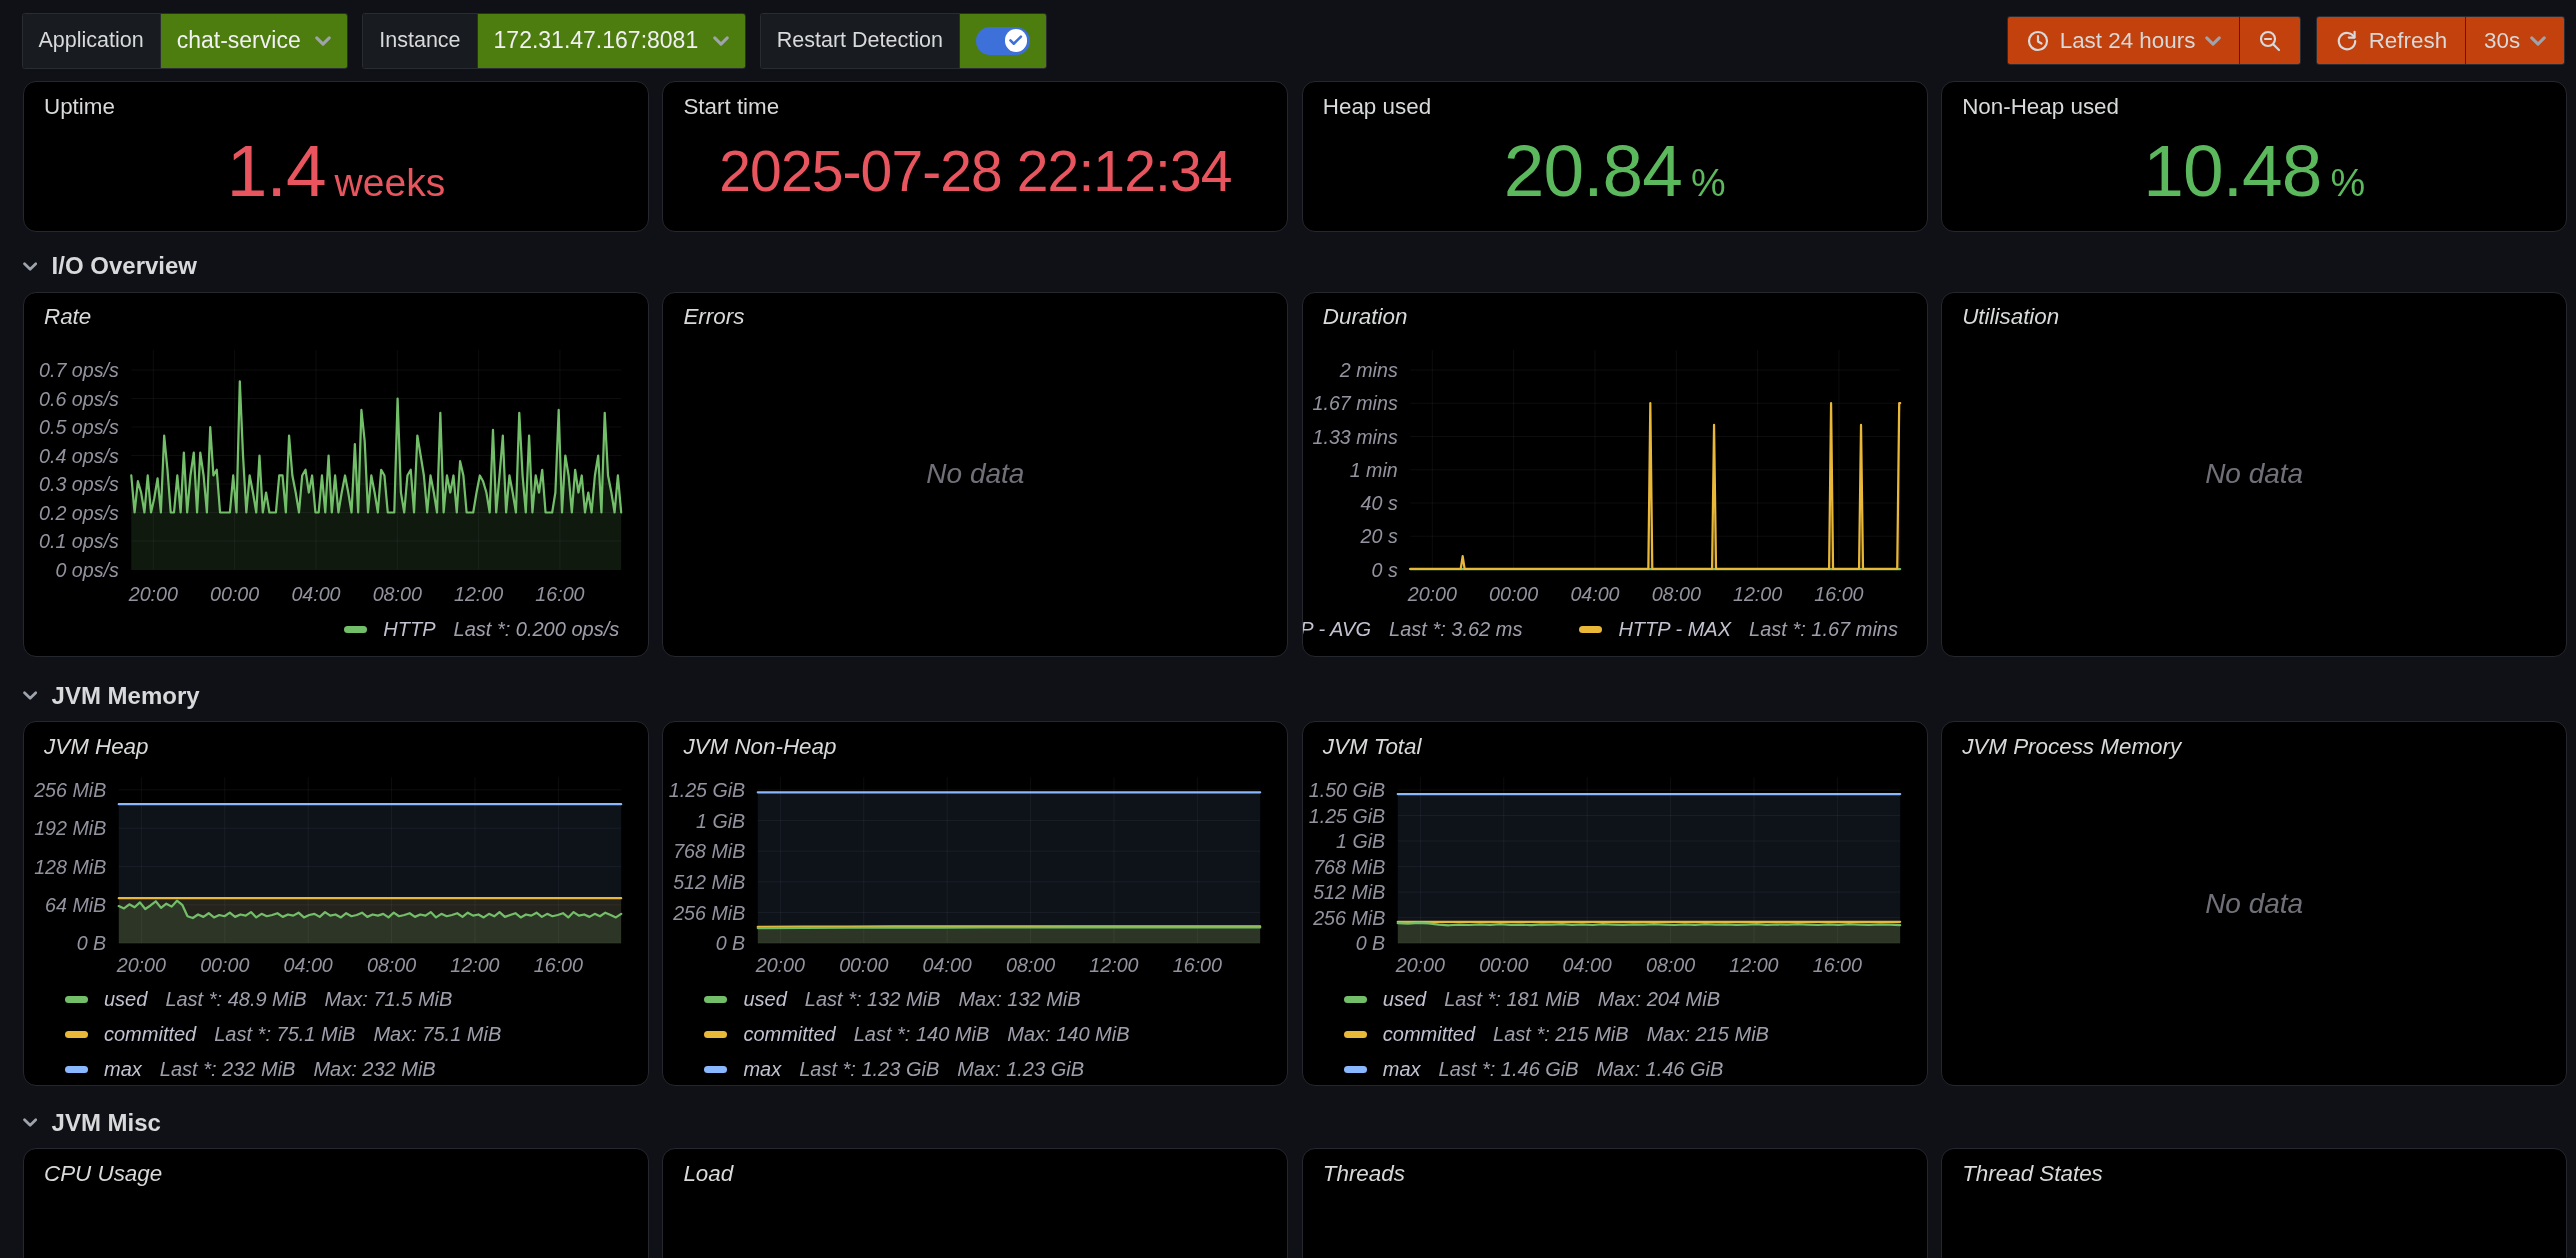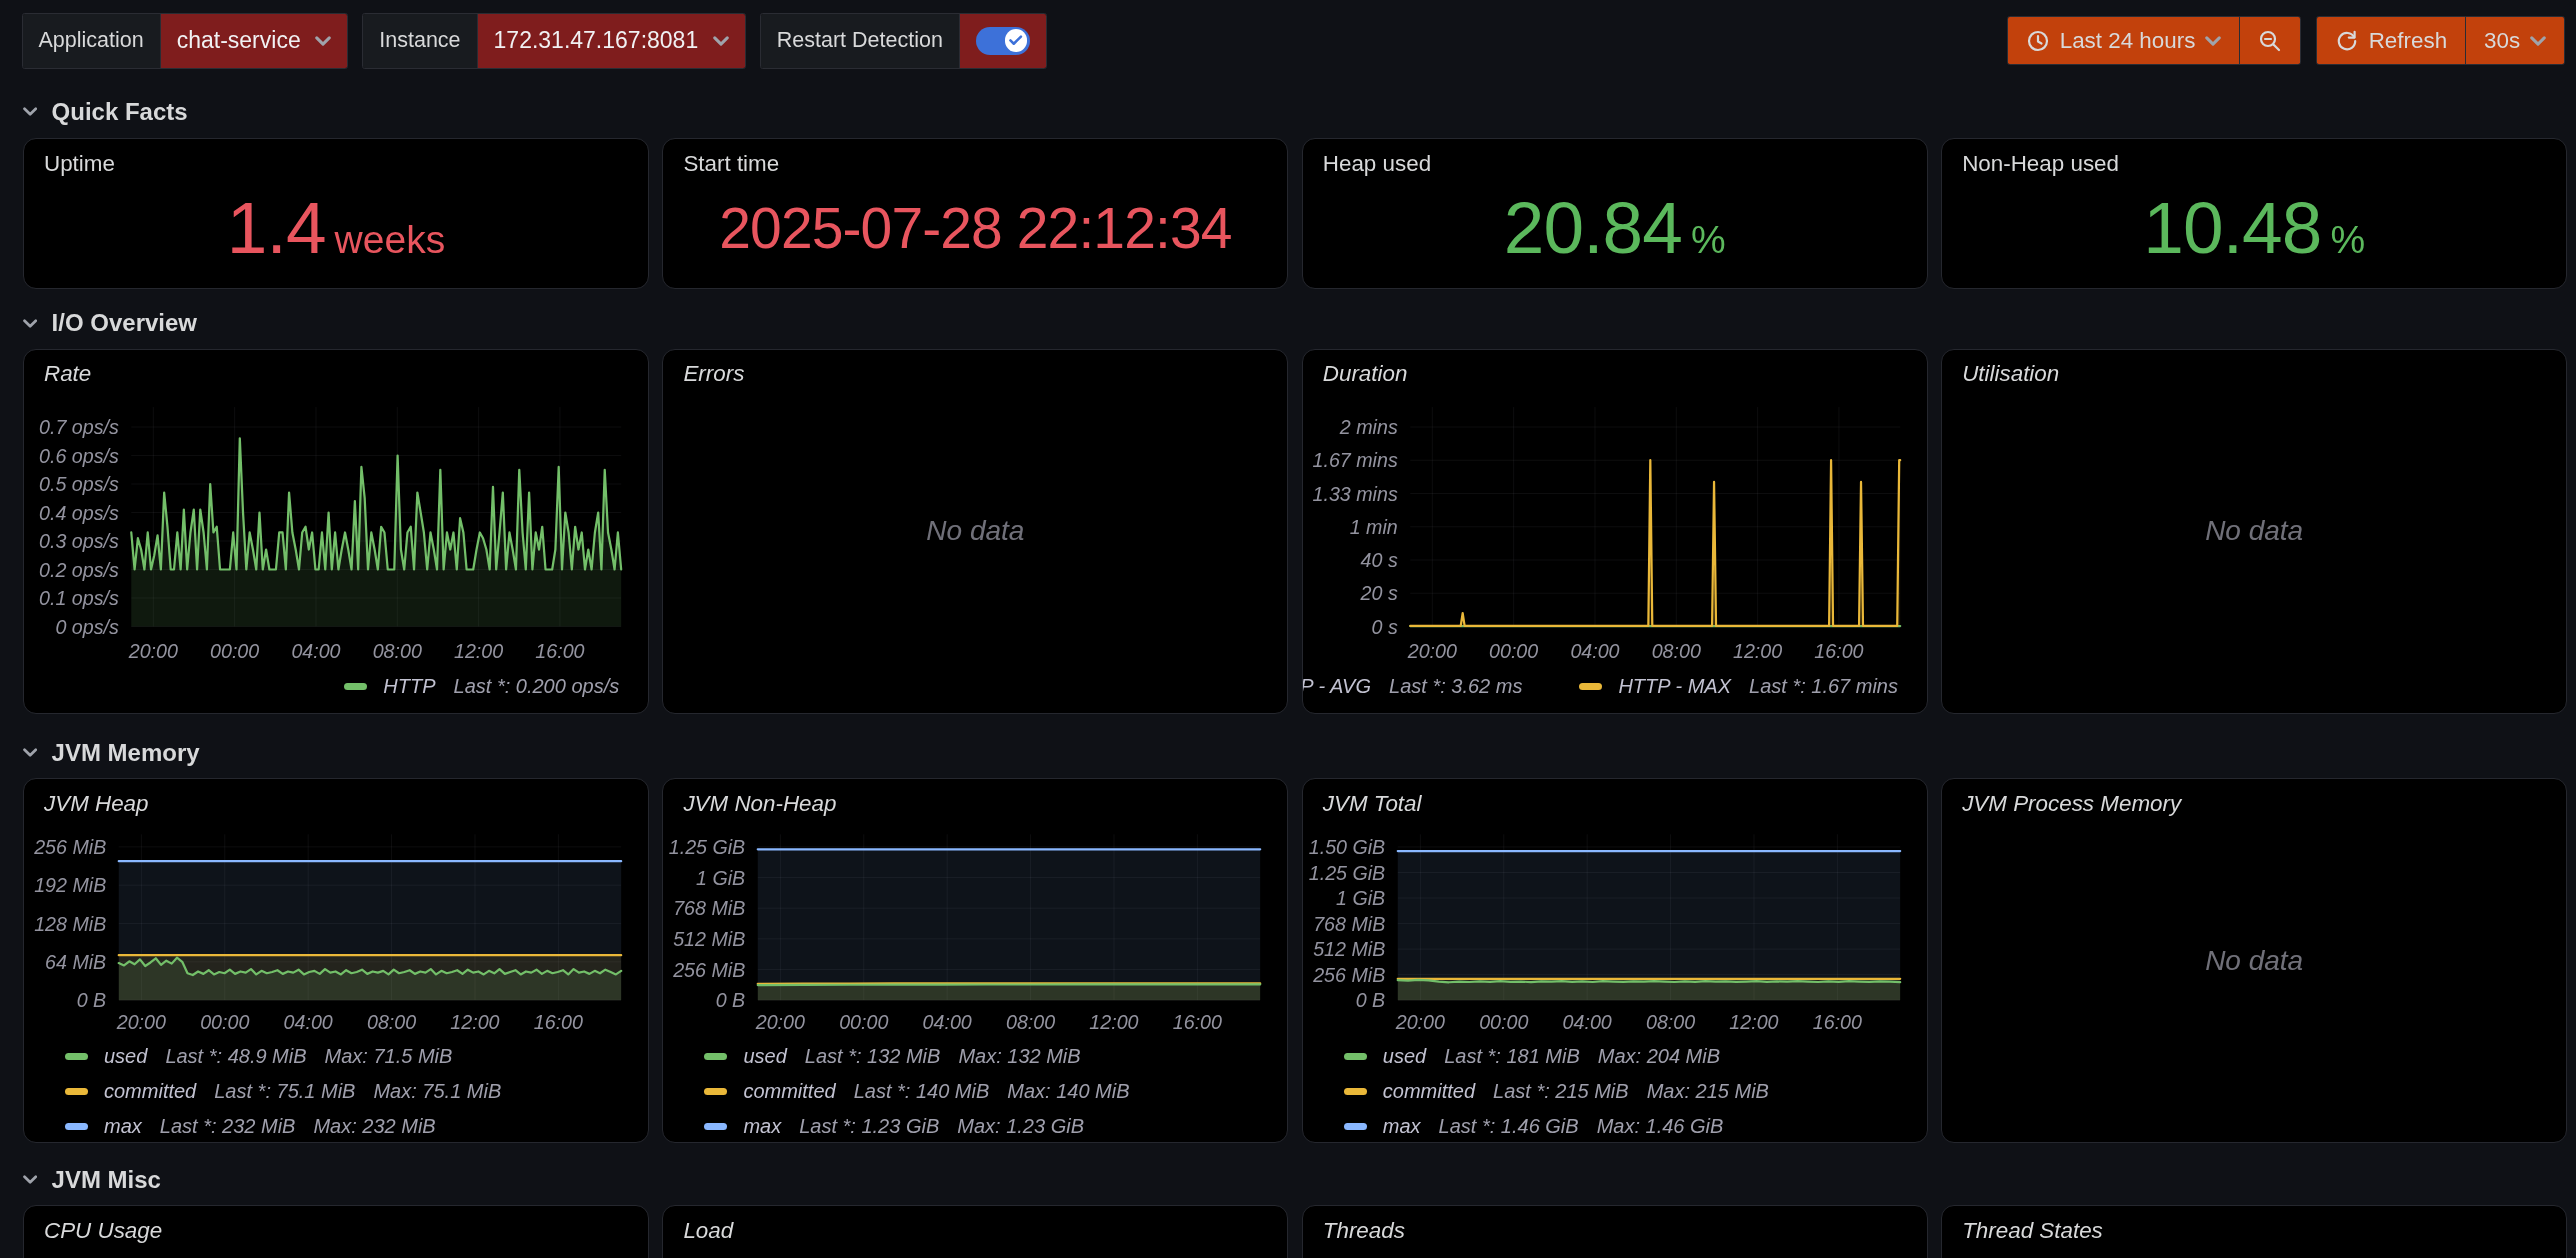--- a/index.html
+++ b/index.html
@@ -4,21 +4,21 @@
 <style>
   * { margin:0; padding:0; box-sizing:border-box; }
   html,body { background:#0b0c0f; }
   body { font-family:"Liberation Sans", sans-serif; }
   #app { position:relative; width:2576px; height:1258px; overflow:hidden; background:#0f1116; color:#d8d9da; }
 
   
   .toolbar { display:flex; align-items:center; padding:12.5px 10.8px 0 21.5px; gap:14.3px; }
   .ctrl { display:flex; height:56px; border-radius:2.7px; overflow:hidden; border:0.9px solid #2a2c33; }
   .ctrl-label { display:flex; align-items:center; padding:0 16px; background:#181b1f; font-size:21.5px; color:#d8d9da; border-right:0.9px solid #2a2c33; white-space:nowrap; }
-  .ctrl-value { display:flex; align-items:center; gap:14.3px; padding:0 16px; background:#7f1d1d; font-size:23px; color:#f1f1f3; font-weight:500; cursor:pointer; white-space:nowrap; }
+  .ctrl-value { display:flex; align-items:center; gap:14.3px; padding:0 16px; background:#4d7c0f; font-size:23px; color:#f1f1f3; font-weight:500; cursor:pointer; white-space:nowrap; }
   .chev { width:16px; height:10px; flex:0 0 auto; }
   .chev polyline { fill:none; stroke:#9fa3ab; stroke-width:2.4; stroke-linecap:round; stroke-linejoin:round; }
   .toggle { position:relative; width:54px; height:28px; border-radius:14.3px; background:#3d71d9; cursor:pointer; }
   .toggle .knob { position:absolute; top:2.7px; right:2.7px; width:22.4px; height:22.4px; border-radius:50%; background:#ffffff; display:flex; align-items:center; justify-content:center; }
   .toggle .knob svg { width:13.4px; height:10.8px; }
   .toggle .knob polyline { fill:none; stroke:#3d71d9; stroke-width:2.6; stroke-linecap:round; stroke-linejoin:round; }
   .tb-right { margin-left:auto; display:flex; gap:14.3px; }
   .btn-group { display:flex; border:0.9px solid #2a2c33; border-radius:2.7px; overflow:hidden; }
   .tb-btn { display:flex; align-items:center; gap:10px; height:47px; padding:0 18px; background:#c2410c; border:none; color:#d8d9da; font-family:inherit; font-size:22.4px; font-weight:500; cursor:pointer; white-space:nowrap; }
   .tb-btn + .tb-btn { border-left:0.9px solid #2a2c33; }
@@ -133,26 +133,20 @@
         <button class="tb-btn">
           <span>30s</span>
           <svg class="chev" viewBox="0 0 12 8">
               <polyline points="1,1.5 6,6.5 11,1.5"></polyline>
             </svg>
         </button>
       </div>
     </div>
   </div>
 
-  <div class="section-header sh-1">
-    <svg class="chev" viewBox="0 0 12 8">
-        <polyline points="1,1.5 6,6.5 11,1.5"></polyline>
-      </svg>
-    <span>Quick Facts</span>
-  </div>
 
   <div class="row row-stats">
     <div class="panel">
       <div class="panel-title">Uptime</div>
       <div class="stat-wrap">
           <div class="stat-inner">
         <span class="stat-value" style="color: rgb(232, 85, 94);">1.4</span>
         <span class="stat-unit" style="color: rgb(232, 85, 94);">weeks</span>
       </div>
         </div>

